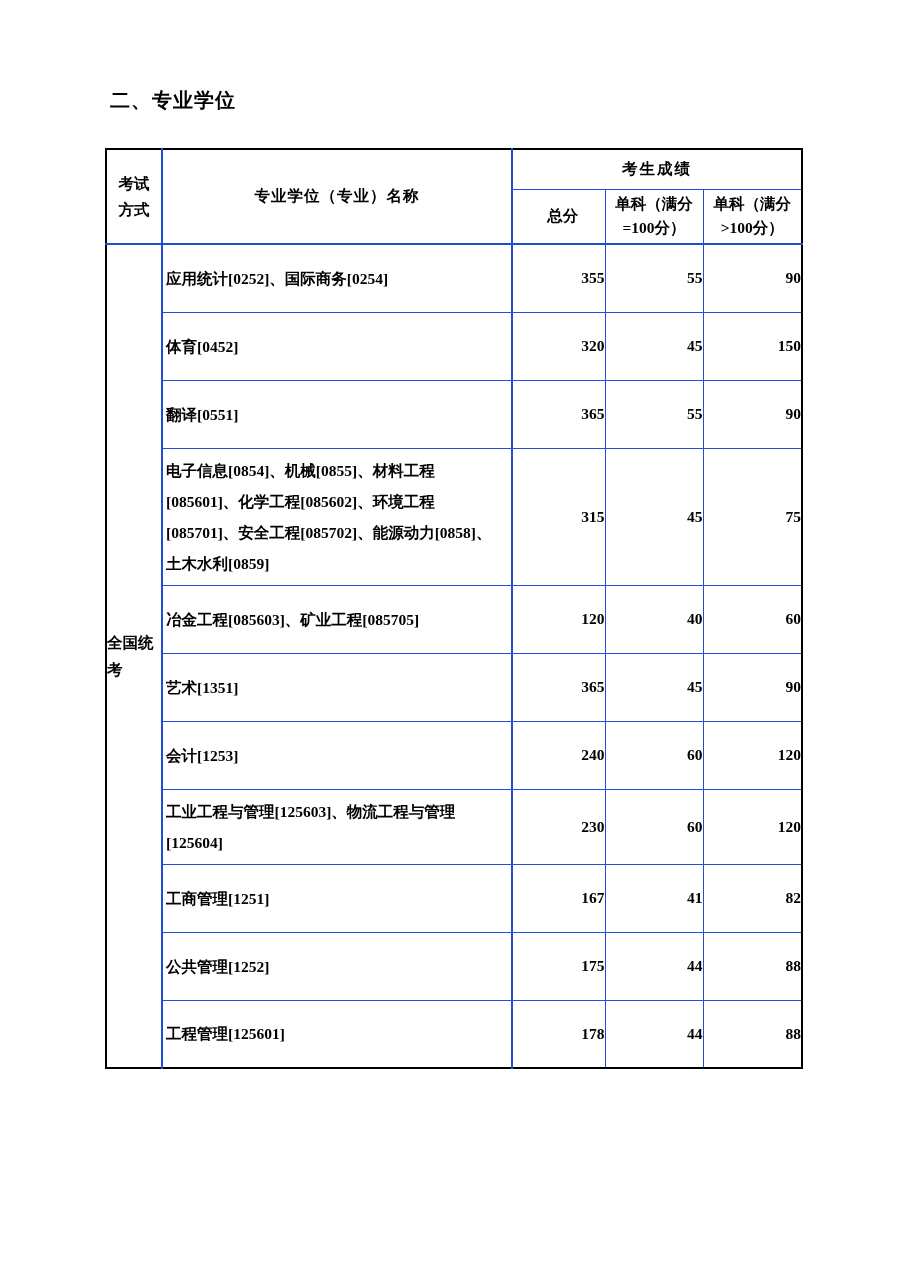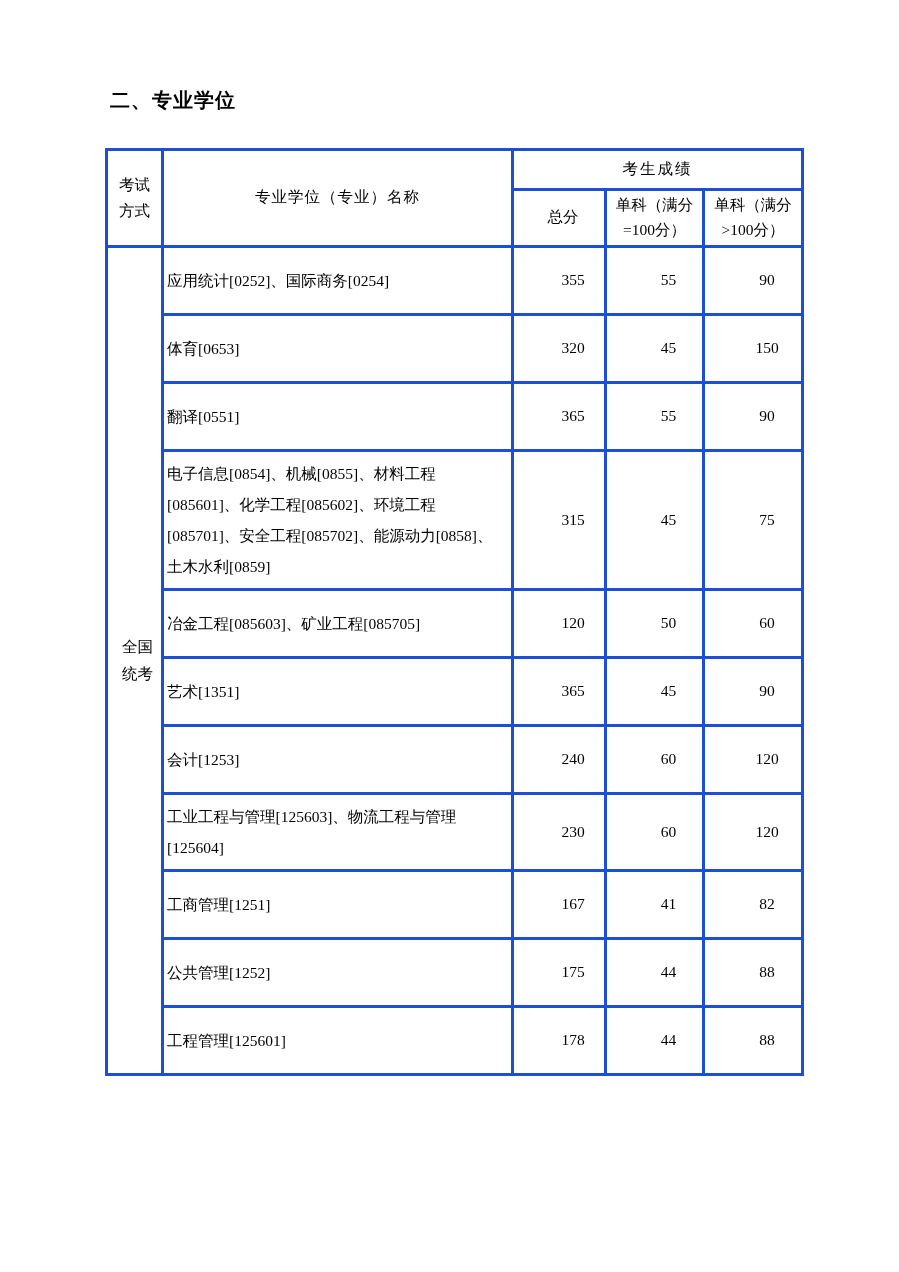--- a/index.html
+++ b/index.html
@@ -29,22 +29,22 @@
     position: absolute;
     left: 105px; top: 148px;
     width: 696px;
     border-collapse: collapse;
     table-layout: fixed;
     border: 2px solid #000000;
     font-size: 15.5px;
     color: #000000;
   }
   .score-table th, .score-table td {
-    border: 3px solid #1d4ed8;
-    font-weight: normal;
+    border: 1px solid #1d4ed8;
+    font-weight: bold;
     vertical-align: middle;
     overflow: hidden;
   }
   
   .score-table thead tr.hrow1 { height: 40px; }
   .score-table thead tr.hrow2 { height: 52px; }
   th.h-exam {
     width: 56px;
     line-height: 1.65;
     border-right-width: 2px;
@@ -64,32 +64,32 @@
   }
   th.h-s100, th.h-sgt100 {
     text-align: center;
     padding: 2px 4px;
     line-height: 1.6;
     border-bottom-width: 2px;
   }
   
   .score-table tbody tr { height: 68px; }
   td.exam-cell {
-    text-align: right;
+    text-align: left;
     line-height: 1.75;
     border-right-width: 2px;
-    padding: 2px 8px;
+    padding: 2px 0;
   }
   td.name-cell {
     text-align: left;
     padding: 6px 6px 6px 3px;
     line-height: 31px;
     border-right-width: 2px;
   }
-  td.score-cell { text-align: center; padding-left: 28px; }
+  td.score-cell { text-align: right; padding-left: 28px; }
 </style>
 </head>
 <body>
 
 <div class="page">
 
   <h2 class="doc-title">二、专业学位</h2>
 
   <table class="score-table">
     <colgroup>
@@ -113,41 +113,41 @@
     </thead>
     <tbody id="table-body">
         <tr>
           <td class="exam-cell" rowspan="11">全国统考</td>
           <td class="name-cell">应用统计[0252]、国际商务[0254]</td>
           <td class="score-cell">355</td>
           <td class="score-cell">55</td>
           <td class="score-cell">90</td>
         </tr>
         <tr>
-          <td class="name-cell">体育[0653]</td>
+          <td class="name-cell">体育[0452]</td>
           <td class="score-cell">320</td>
           <td class="score-cell">45</td>
           <td class="score-cell">150</td>
         </tr>
         <tr>
           <td class="name-cell">翻译[0551]</td>
           <td class="score-cell">365</td>
           <td class="score-cell">55</td>
           <td class="score-cell">90</td>
         </tr>
         <tr>
           <td class="name-cell">电子信息[0854]、机械[0855]、材料工程[085601]、化学工程[085602]、环境工程[085701]、安全工程[085702]、能源动力[0858]、土木水利[0859]</td>
           <td class="score-cell">315</td>
           <td class="score-cell">45</td>
           <td class="score-cell">75</td>
         </tr>
         <tr>
           <td class="name-cell">冶金工程[085603]、矿业工程[085705]</td>
           <td class="score-cell">120</td>
-          <td class="score-cell">50</td>
+          <td class="score-cell">40</td>
           <td class="score-cell">60</td>
         </tr>
         <tr>
           <td class="name-cell">艺术[1351]</td>
           <td class="score-cell">365</td>
           <td class="score-cell">45</td>
           <td class="score-cell">90</td>
         </tr>
         <tr>
           <td class="name-cell">会计[1253]</td>

